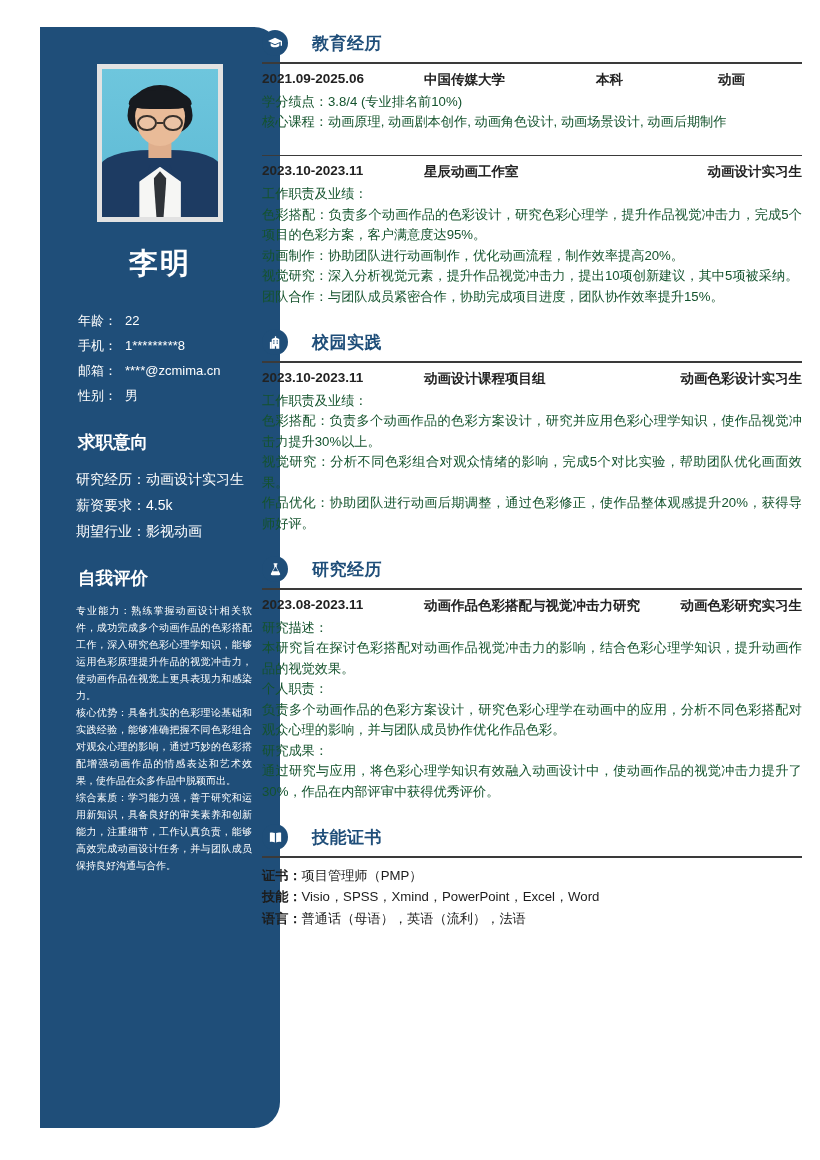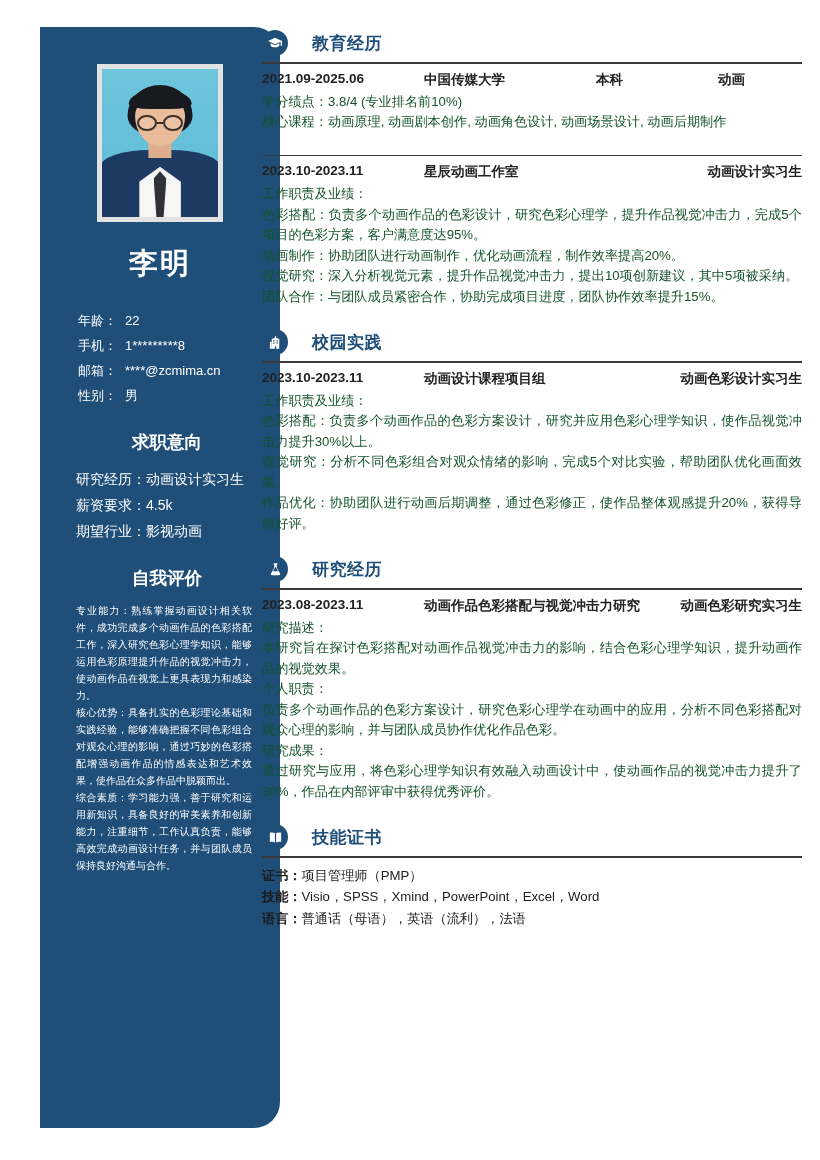--- a/index.html
+++ b/index.html
@@ -74,21 +74,20 @@
     font-size:13px;
     line-height:25px;
     white-space:nowrap;
   }
   .sb-contact .k { display:inline-block; }
   .sb-contact .v { margin-left:8px; }
 
   .sb-section-title {
     font-size:17.5px; font-weight:bold;
     margin:22px 0 0 14px;
-    text-align:center;
   }
   .sb-kv { margin:12px 0 0 12px; }
   .sb-kv .row {
     font-size:14px;
     line-height:26px;
   }
   .sb-eval { margin:12px 0 0 12px; padding-right:4px; }
   .sb-eval p {
     font-size:10px;
     line-height:17px;

